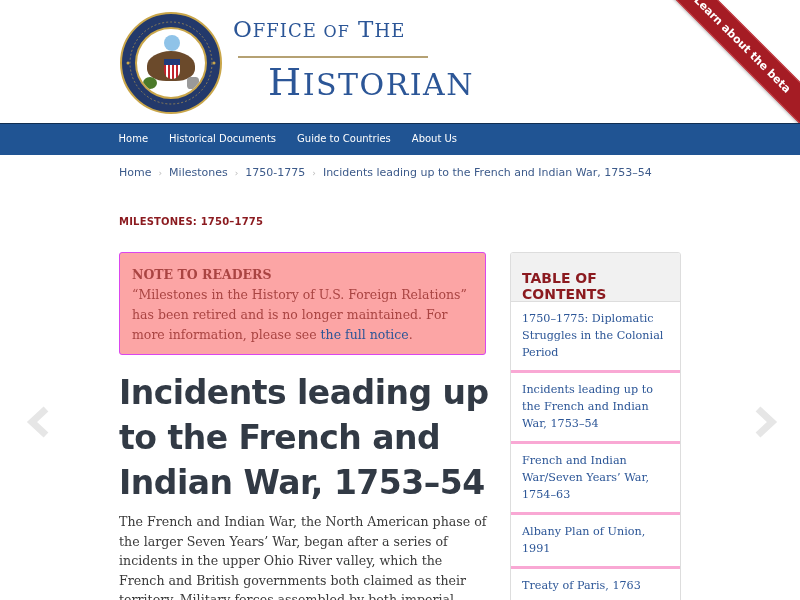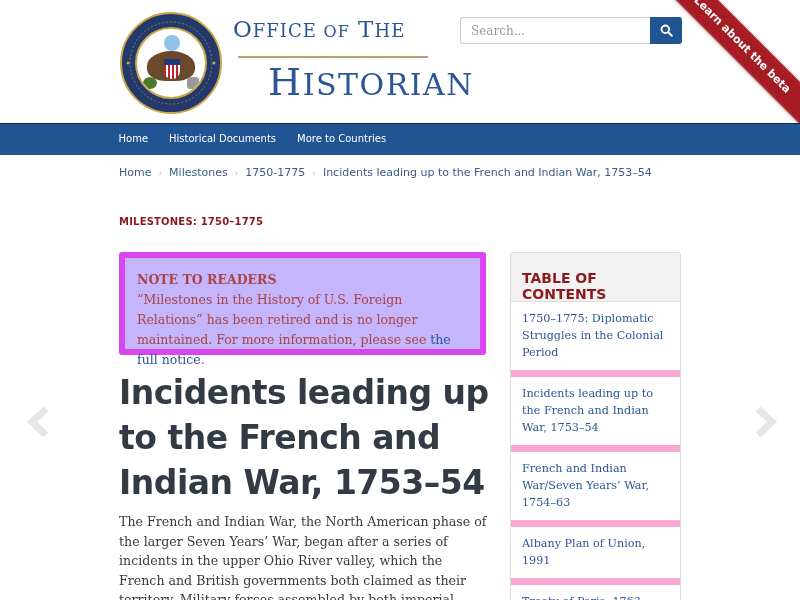--- a/index.html
+++ b/index.html
@@ -54,40 +54,40 @@
     .breadcrumb { position: absolute; left: 119px; top: 166px; display: flex; align-items: center;
                   font-family: "DejaVu Sans", sans-serif; font-size: 11px; color: #2c5697; }
     .crumb { color: #3c5a8a; cursor: pointer; white-space: nowrap; }
     .crumb-sep { color: #bbb; font-size: 9px; margin: 0 7px; }
 
     
     .section-label { position: absolute; left: 119px; top: 216px; font-family: "DejaVu Sans", sans-serif; font-size: 10px;
                      font-weight: bold; color: #8b1a1f; letter-spacing: 0.2px; }
 
     
-    .note { position: absolute; left: 119px; top: 252px; width: 367px; height: 103px; background: #c4b5fd;
-            border: 6px solid #d946ef; border-radius: 3px; padding: 12px 12px; color: #a94442;
+    .note { position: absolute; left: 119px; top: 252px; width: 367px; height: 103px; background: #fca5a5;
+            border: 1px solid #d946ef; border-radius: 3px; padding: 12px 12px; color: #a94442;
             font-family: "DejaVu Serif", serif; font-size: 12.5px; line-height: 20px; }
     .note-title { font-weight: bold; font-size: 12.5px; }
     .note-link { color: #2c5697; text-decoration: none; cursor: pointer; }
 
     
     .page-title { position: absolute; left: 119px; top: 370px; width: 380px; font-family: "DejaVu Sans", sans-serif;
                   font-weight: bold; font-size: 33px; line-height: 45px; color: #323a45; letter-spacing: -0.5px; }
 
     
     .body-text { position: absolute; left: 119px; top: 512px; width: 372px; font-family: "DejaVu Serif", serif;
                  font-size: 12.6px; line-height: 19.5px; color: #3a3a3a; }
 
     
     .toc { position: absolute; left: 510px; top: 252px; width: 171px; height: 360px; border: 1px solid #ddd;
            border-radius: 3px 3px 0 0; background: #fff; overflow: hidden; }
     .toc-head { height: 49px; background: #f1f1f1; border-bottom: 1px solid #ddd; padding: 17px 11px;
                 font-family: "DejaVu Sans", sans-serif; font-size: 14px; font-weight: bold; color: #8b1a1f; }
-    .toc-item { border-bottom: 7px solid #f9a8d4; padding: 8px 11px 9px 11px; font-family: "DejaVu Serif", serif;
+    .toc-item { border-bottom: 3px solid #f9a8d4; padding: 8px 11px 9px 11px; font-family: "DejaVu Serif", serif;
                 font-size: 11.2px; line-height: 17px; color: #2c5697; cursor: pointer; }
 
     
     .arrow { position: absolute; top: 405px; width: 34px; height: 34px; cursor: pointer; }
     .arrow.prev { left: 24px; }
     .arrow.next { left: 748px; }
   </style>
 </head>
 <body>
 
@@ -104,40 +104,32 @@
       <div class="shield"></div>
       <div class="branch"></div>
       <div class="arrows"></div>
     </div>
   </div>
 
   <div class="brand-top"><span>O</span><span class="small">FFICE </span><span class="small" style="font-size:16px">OF</span><span> T</span><span class="small">HE</span></div>
   <div class="brand-rule"></div>
   <div class="brand-bottom"><span>H</span><span class="small">ISTORIAN</span></div>
 
-  <div class="search-wrap">
-    <input class="search-input" type="text" placeholder="Search..." style="">
-    <button class="search-btn">
-      <svg width="13" height="13" viewBox="0 0 13 13">
-        <circle cx="5.3" cy="5.3" r="3.8" fill="none" stroke="#fff" stroke-width="1.8"></circle>
-        <line x1="8.2" y1="8.2" x2="11.8" y2="11.8" stroke="#fff" stroke-width="2" stroke-linecap="round"></line>
-      </svg>
-    </button>
-  </div>
 
   <div class="ribbon-clip">
     <div class="ribbon">Learn about the beta</div>
   </div>
 </div>
 
 <div class="nav">
   <div class="nav-inner">
     <div class="nav-item">Home</div>
     <div class="nav-item">Historical Documents</div>
-    <div class="nav-item">More to Countries</div>
+    <div class="nav-item">Guide to Countries</div>
+    <div class="nav-item">About Us</div>
   </div>
 </div>
 
 <div class="breadcrumb">
   <span class="crumb">Home</span>
   <span class="crumb-sep">›</span>
   <span class="crumb">Milestones</span>
   <span class="crumb-sep">›</span>
   <span class="crumb">1750-1775</span>
   <span class="crumb-sep">›</span>

